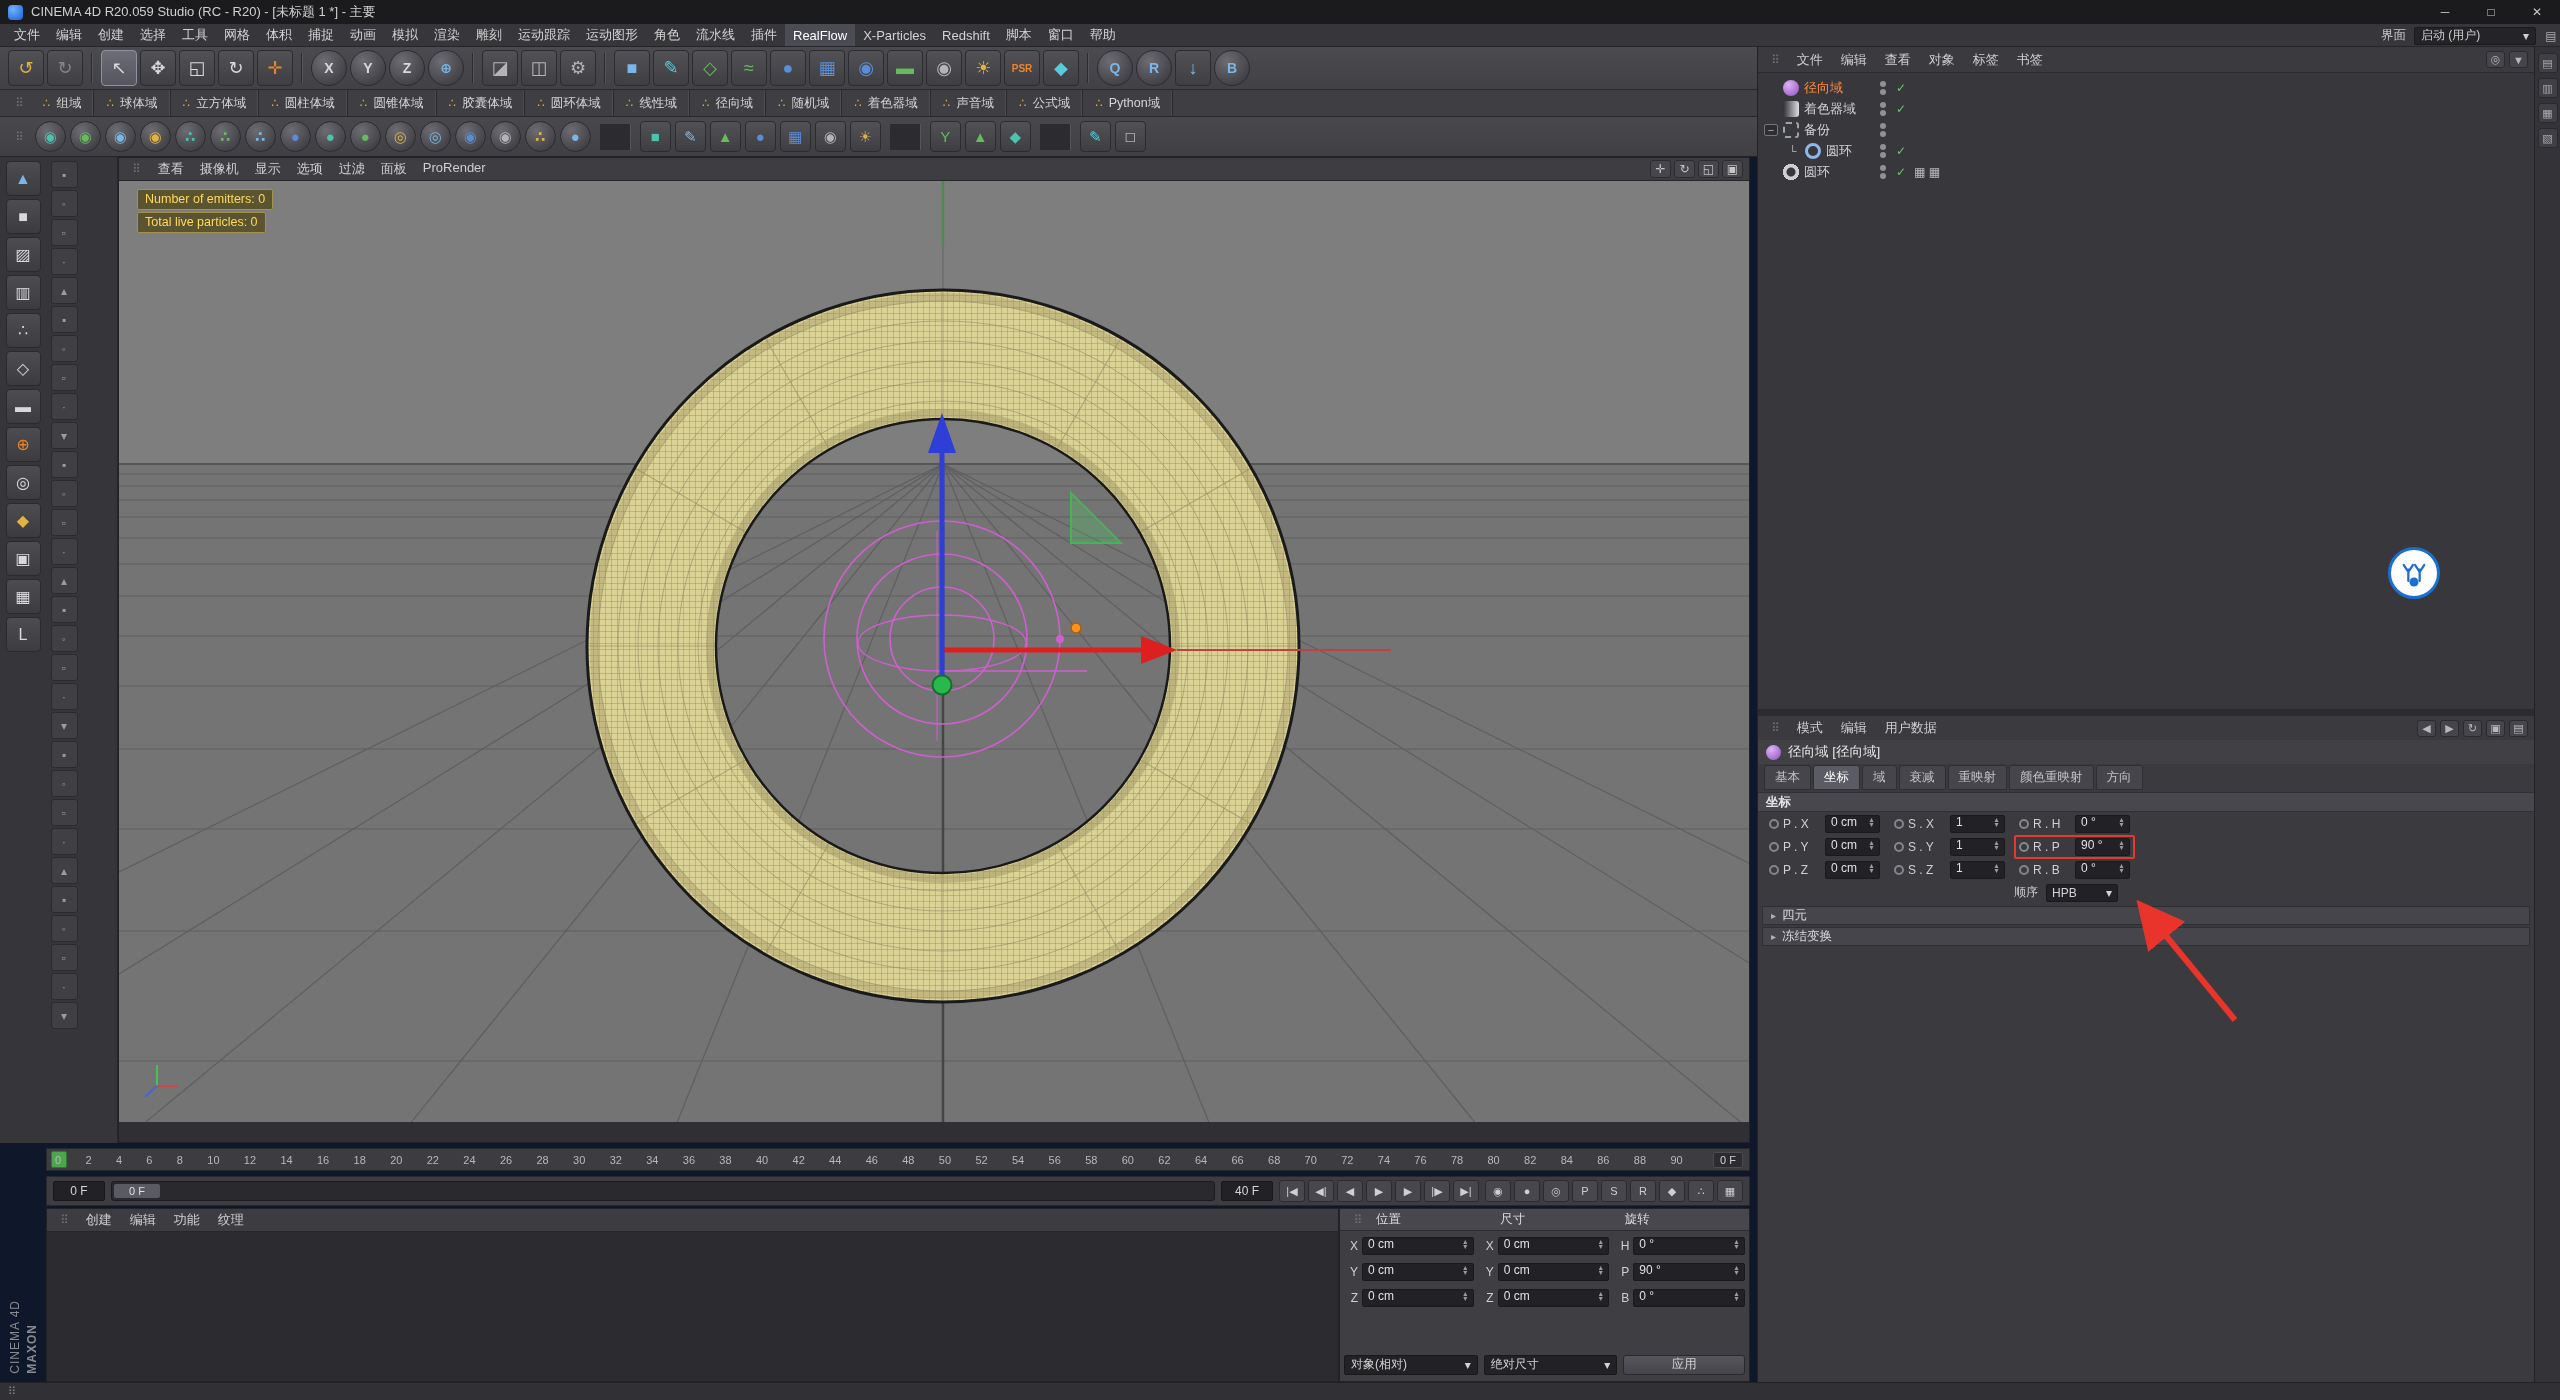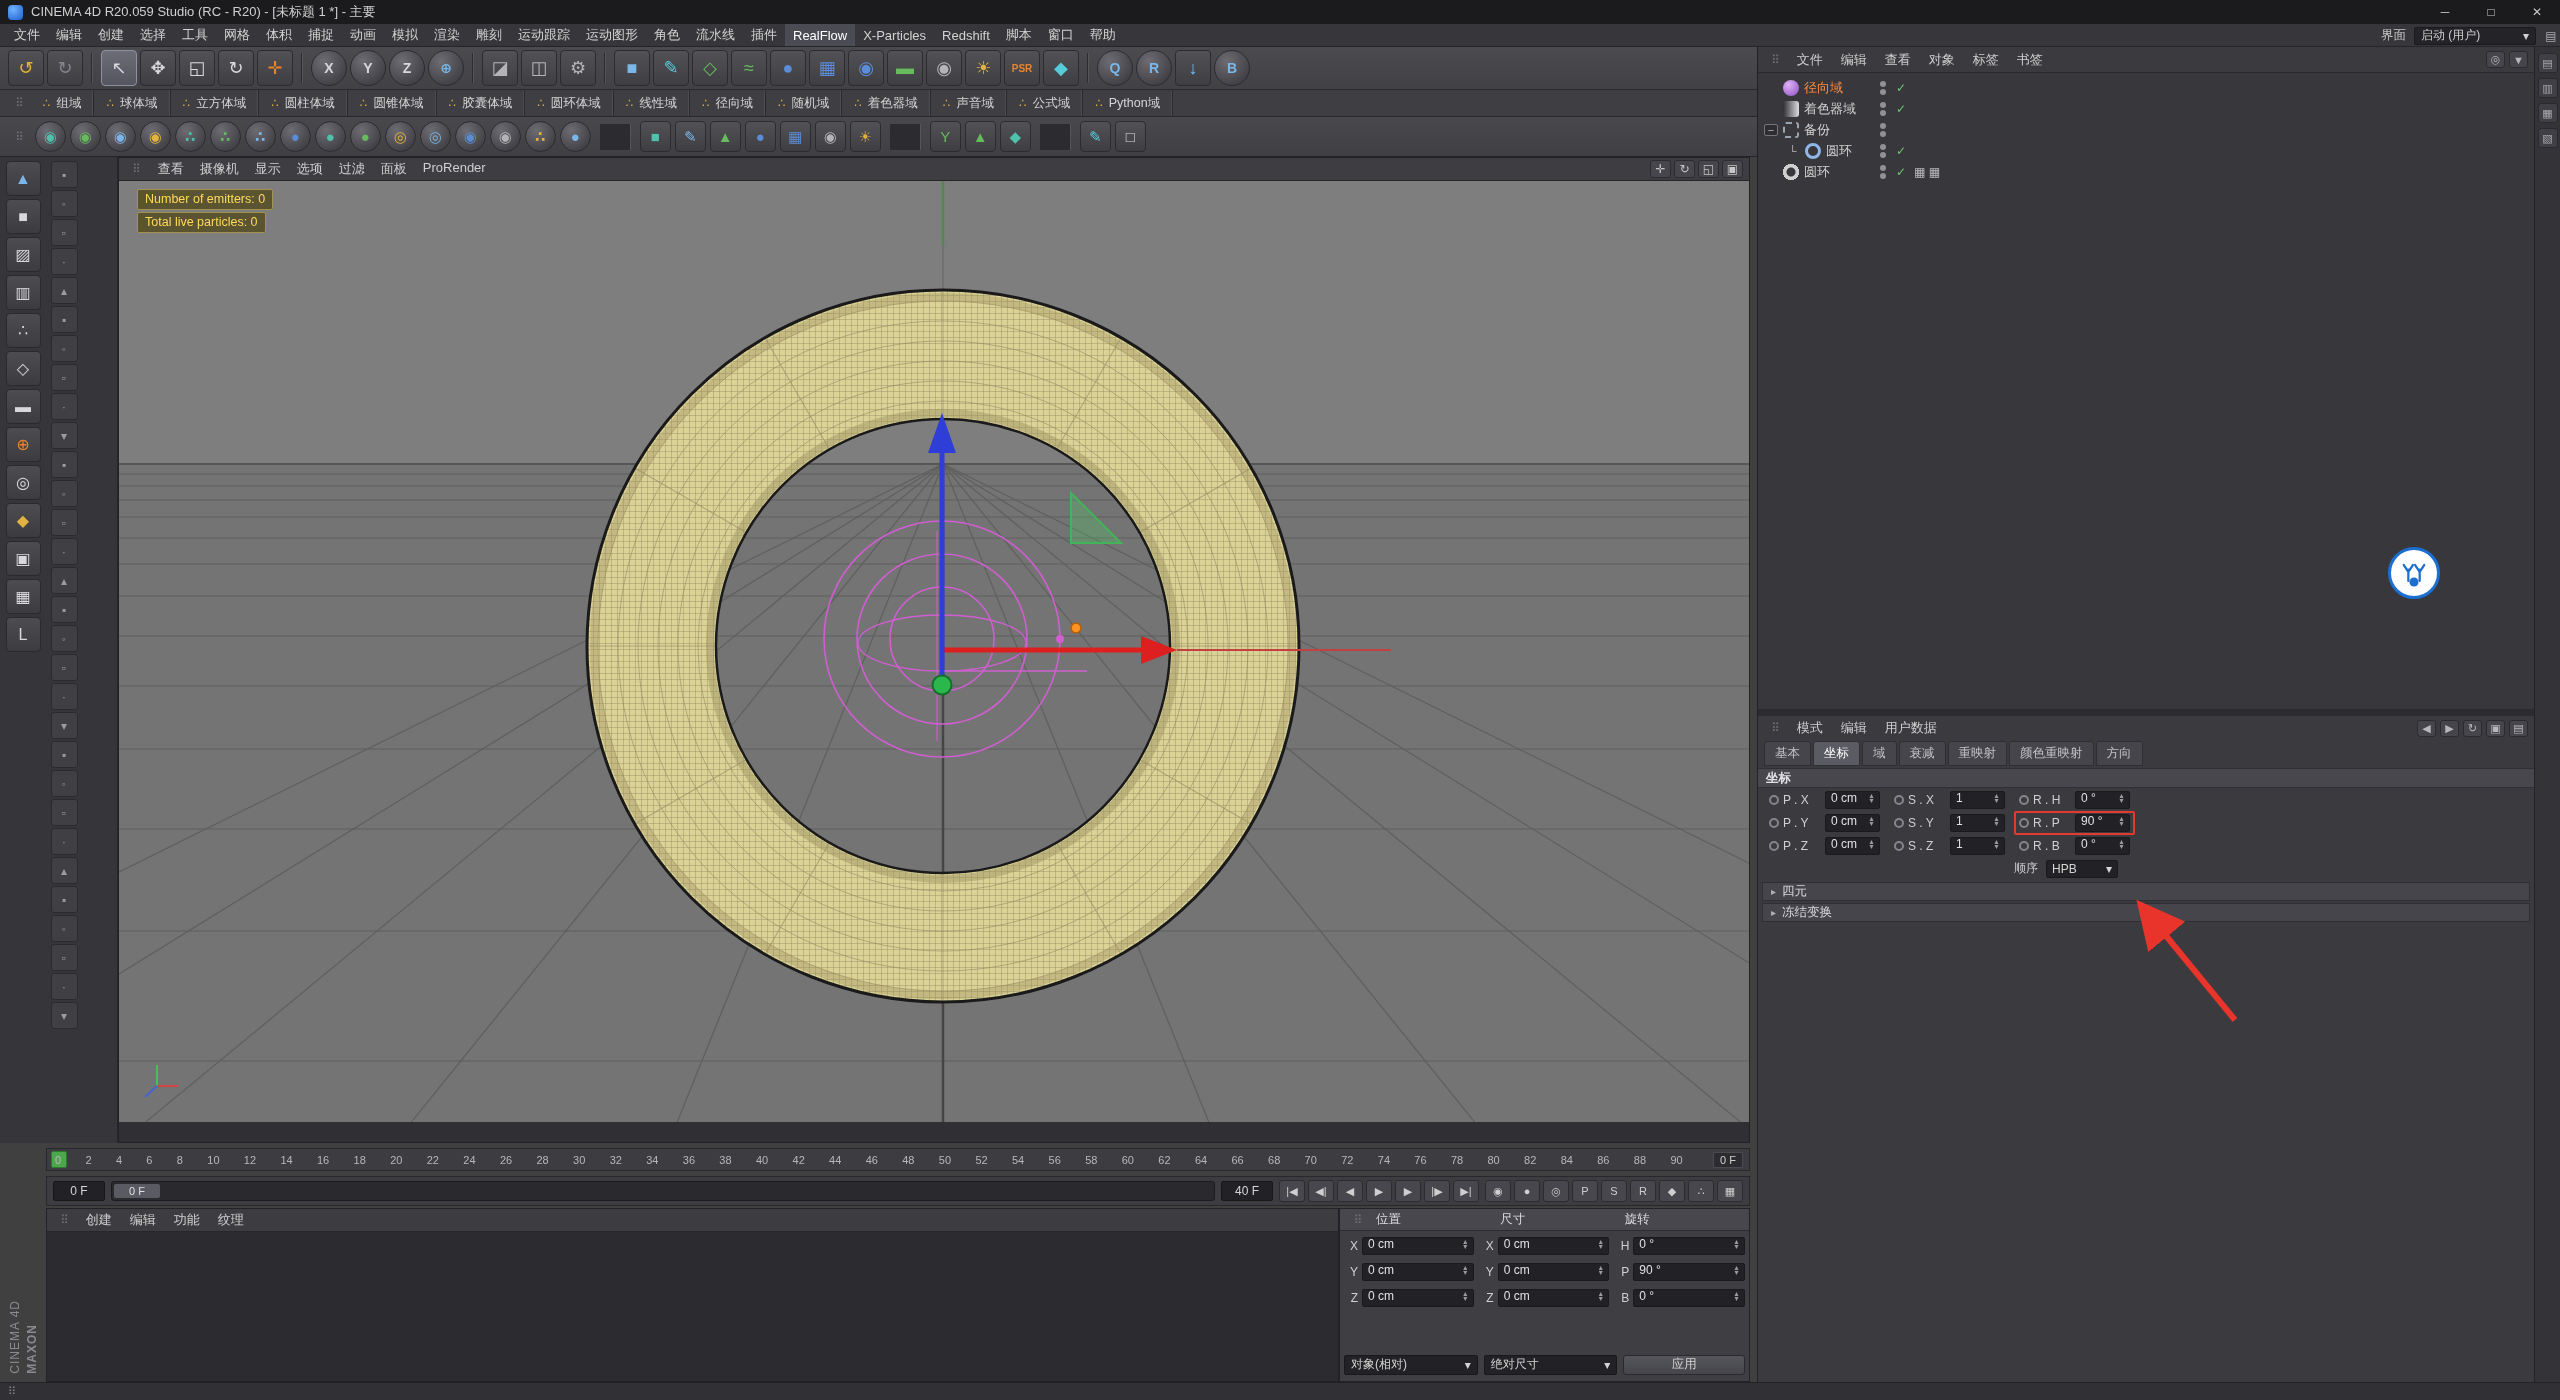--- a/index.html
+++ b/index.html
@@ -1,18 +1,18 @@
 <!DOCTYPE html>
 <html><head>
 <meta charset="utf-8">
 <style>
 *{margin:0;padding:0;box-sizing:border-box}
 html,body{width:2560px;height:1400px;overflow:hidden;background:#2c2c30}
 body{font-family:"Liberation Sans","DejaVu Sans",sans-serif;color:#d4d4d4}
-#root{position:relative;width:2560px;height:1400px;background:#404040}
+#root{position:relative;width:2560px;height:1400px;background:#0f172a}
 #root>div,#root>header,#root>nav{position:absolute}
 
 
 #titlebar{left:0;top:0;width:2560px;height:24px;background:#1b1b1d;display:flex;align-items:center;padding-left:8px;gap:8px}
 #app-icon{width:15px;height:15px;border-radius:4px;background:radial-gradient(circle at 35% 30%,#6fb3ff,#1d5fd0);flex:none}
 #window-title{font-size:13px;color:#cfcfcf;white-space:nowrap}
 #win-controls{margin-left:auto;display:flex;height:100%}
 .win-btn{width:46px;height:100%;display:flex;align-items:center;justify-content:center;font-size:12px;color:#c8c8c8}
 
 
@@ -782,20 +782,24 @@
       <span id="am-nav">
 
       <span class="mini-icon">◀</span>
           <span class="mini-icon">▶</span>
           <span class="mini-icon">↻</span>
           <span class="mini-icon">▣</span>
           <span class="mini-icon">▤</span>
         </span>
     </div>
 
+    <div id="am-title">
+      <span class="am-obj-icon"></span>
+      <span>径向域 [径向域]</span>
+    </div>
 
     <div id="am-tabs">
 
         <span class="am-tab">基本</span>
 
         <span class="am-tab active">坐标</span>
 
         <span class="am-tab">域</span>
 
         <span class="am-tab">衰减</span>

